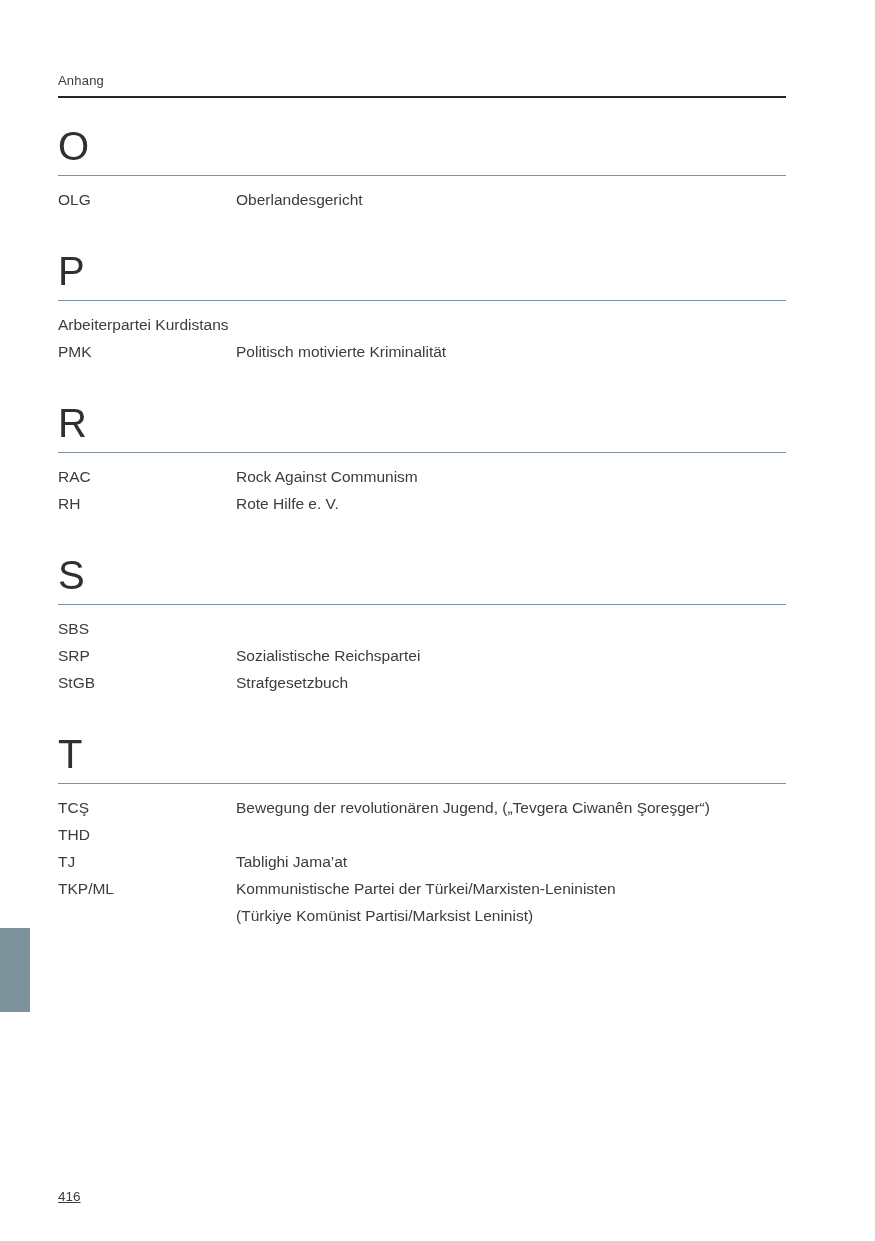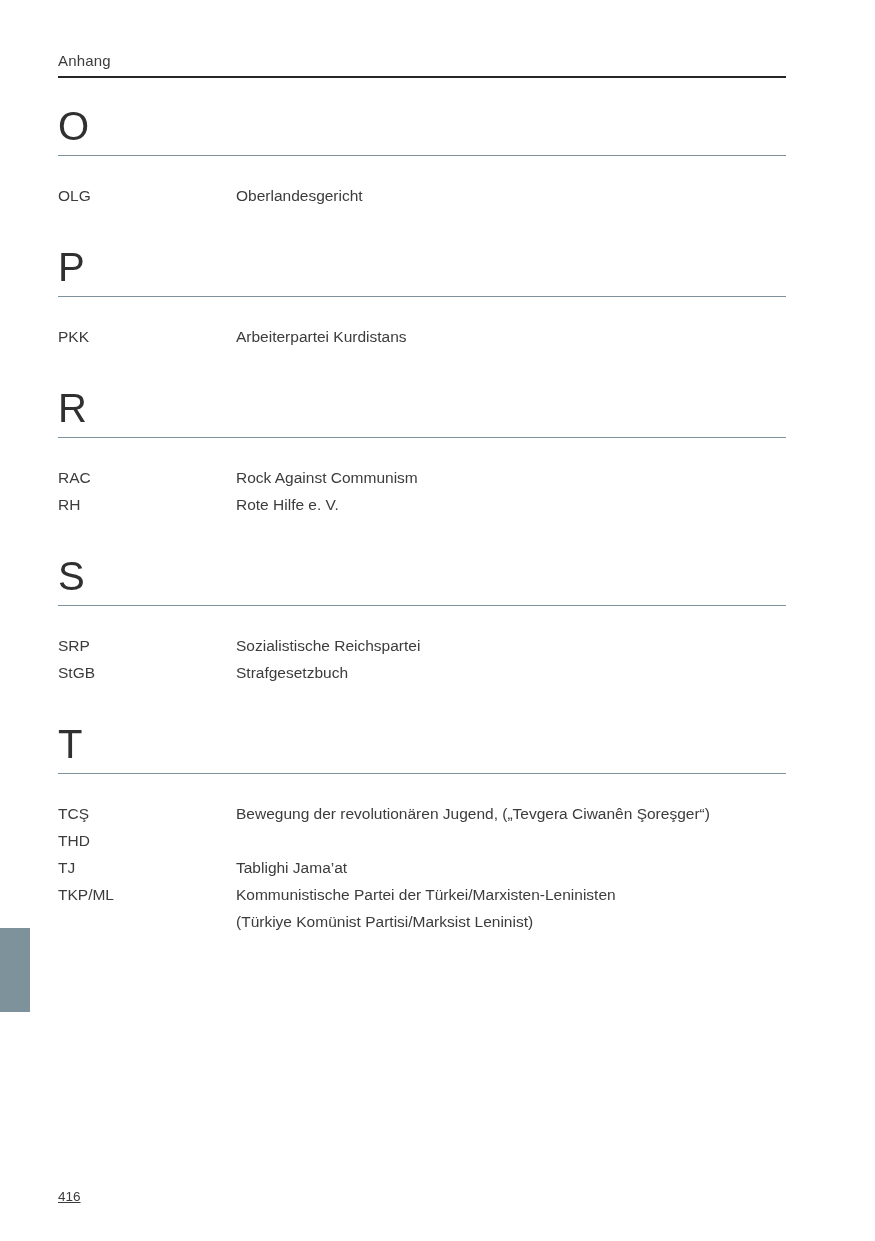--- a/index.html
+++ b/index.html
@@ -19,42 +19,43 @@
     height: 1241px;
   }
   .content {
     position: absolute;
     left: 58px;
     right: 89px;
     top: 0;
   }
   .running-header {
     padding-top: 52px;
-    font-size: 15px;
+    font-size: 13px;
     line-height: 17px;
     letter-spacing: 0.2px;
     color: var(--text, #3c3c3c);
     border-bottom: 2px solid var(--header_rule, #262626);
     padding-bottom: 7px;
+    margin-top: 20px;
   }
   .section { margin-top: 38px; }
   .section.first { margin-top: 28px; }
   .section-letter {
     font-size: 40px;
     font-weight: 400;
     line-height: 40px;
     color: var(--letter, #303030);
     letter-spacing: 0.5px;
   }
   .section-rule {
     border: none;
     border-top: 1.5px solid var(--section_rule, #7f929b);
     margin: 9px 0 0 0;
   }
-  .entries { margin-top: 26px; }
+  .entries { margin-top: 10px; }
   .entry {
     display: flex;
     align-items: flex-start;
     font-size: 15.5px;
     line-height: 27px;
   }
   .abbr-cell {
     width: 178px;
     flex: 0 0 178px;
   }
@@ -96,26 +97,31 @@
               </div>
   </div>
 </div>
   </div>
 
   <div class="section">
     <div class="section-letter">P</div>
     <hr class="section-rule">
     <div class="entries">
   <div class="entry">
-    <div class="abbr-cell">PKK</div>
     <div class="def-cell">
                 <div>Arbeiterpartei Kurdistans</div>
               </div>
   </div>
 
+  <div class="entry">
+    <div class="abbr-cell">PMK</div>
+    <div class="def-cell">
+                <div>Politisch motivierte Kriminalität</div>
+              </div>
+  </div>
 </div>
   </div>
 
   <div class="section">
     <div class="section-letter">R</div>
     <hr class="section-rule">
     <div class="entries">
   <div class="entry">
     <div class="abbr-cell">RAC</div>
     <div class="def-cell">
@@ -130,20 +136,21 @@
               </div>
   </div>
 </div>
   </div>
 
   <div class="section">
     <div class="section-letter">S</div>
     <hr class="section-rule">
     <div class="entries">
   <div class="entry">
+    <div class="abbr-cell">SBS</div>
   </div>
 
   <div class="entry">
     <div class="abbr-cell">SRP</div>
     <div class="def-cell">
                 <div>Sozialistische Reichspartei</div>
               </div>
   </div>
 
   <div class="entry">

